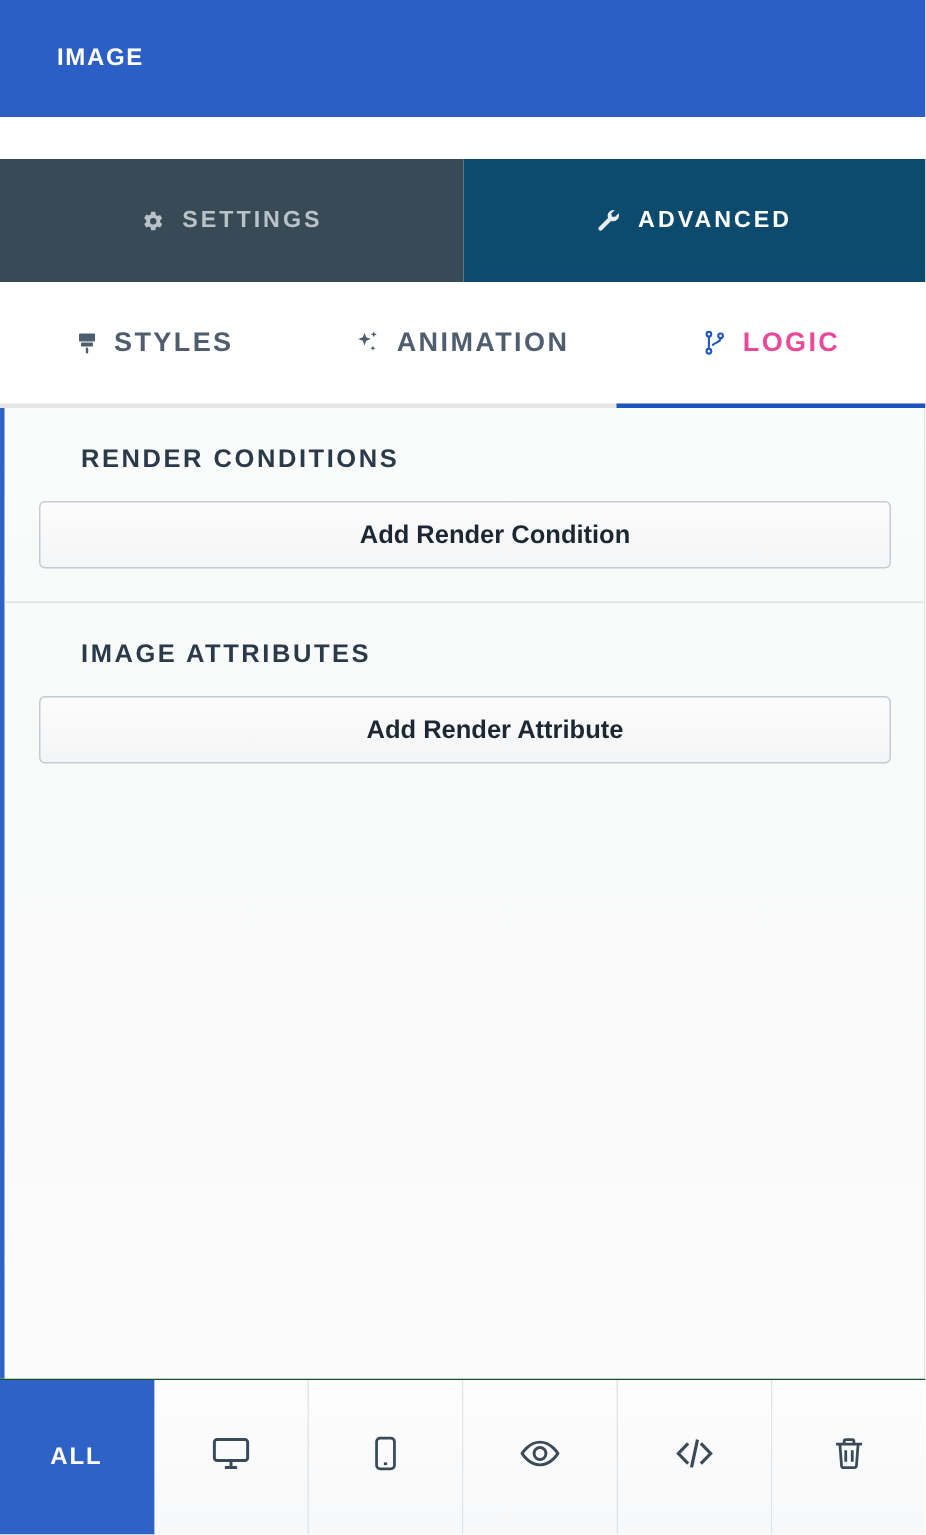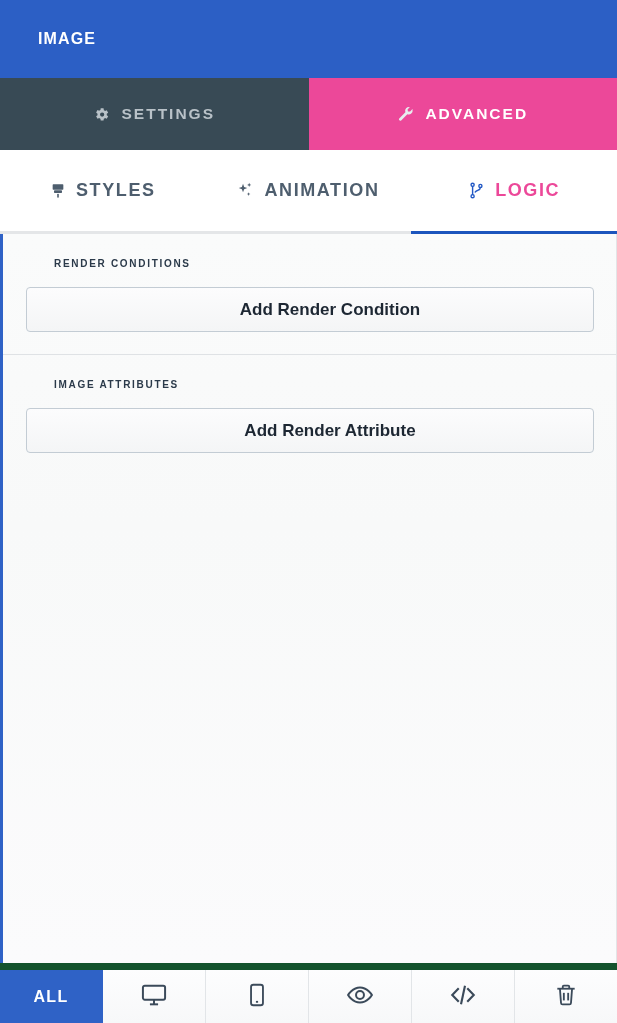--- a/index.html
+++ b/index.html
@@ -32,39 +32,40 @@
   }
   .header-title {
     color: #ffffff;
     font-size: 16px;
     font-weight: bold;
     letter-spacing: 1.1px;
   }
 
   
   .primary-tabs {
-    height: 72px;
+    height: 82px;
     display: flex;
     flex: 0 0 auto;
+    margin-top: 28px;
   }
   .ptab {
     flex: 1 1 0;
     display: flex;
     align-items: center;
     justify-content: center;
     gap: 11px;
     cursor: pointer;
     user-select: none;
   }
   .ptab.inactive {
     background: #384a55;
     color: #b9c2c8;
   }
   .ptab.active {
-    background: #ec4899;
+    background: #0c4a6e;
     color: #ffffff;
   }
   .ptab-label {
     font-size: 15.5px;
     font-weight: bold;
     letter-spacing: 2.0px;
   }
   .ptab-icon { display: flex; align-items: center; }
   .ptab.inactive .ptab-icon svg { fill: #b9c2c8; }
   .ptab.active .ptab-icon svg { fill: #e8ecef; }
@@ -116,21 +117,21 @@
     position: relative;
   }
 
   .section {
     padding: 24px 22px 22px 23px;
   }
   .section + .section {
     border-top: 1px solid #dfe2e5;
   }
   .section-title {
-    font-size: 10px;
+    font-size: 17px;
     font-weight: bold;
     letter-spacing: 1.7px;
     color: #2b3a4a;
     margin-bottom: 18px;
     padding-left: 28px;
   }
 
   .wide-button {
     display: block;
     width: 100%;
@@ -143,25 +144,25 @@
     font-size: 17px;
     font-weight: bold;
     cursor: pointer;
     text-align: center;
     line-height: 43px;
     padding-left: 40px;
   }
 
   
   .bottom-bar {
-    height: 60px;
+    height: 104px;
     display: flex;
     flex: 0 0 auto;
     background: #ffffff;
-    border-top: 7px solid #14532d;
+    border-top: 1px solid #14532d;
   }
   .bb-item {
     flex: 1 1 0;
     display: flex;
     align-items: center;
     justify-content: center;
     cursor: pointer;
     user-select: none;
     border-right: 1px solid #e2e5e8;
     background: linear-gradient(180deg, #fdfdfe 0%, #f7f8f9 100%);

